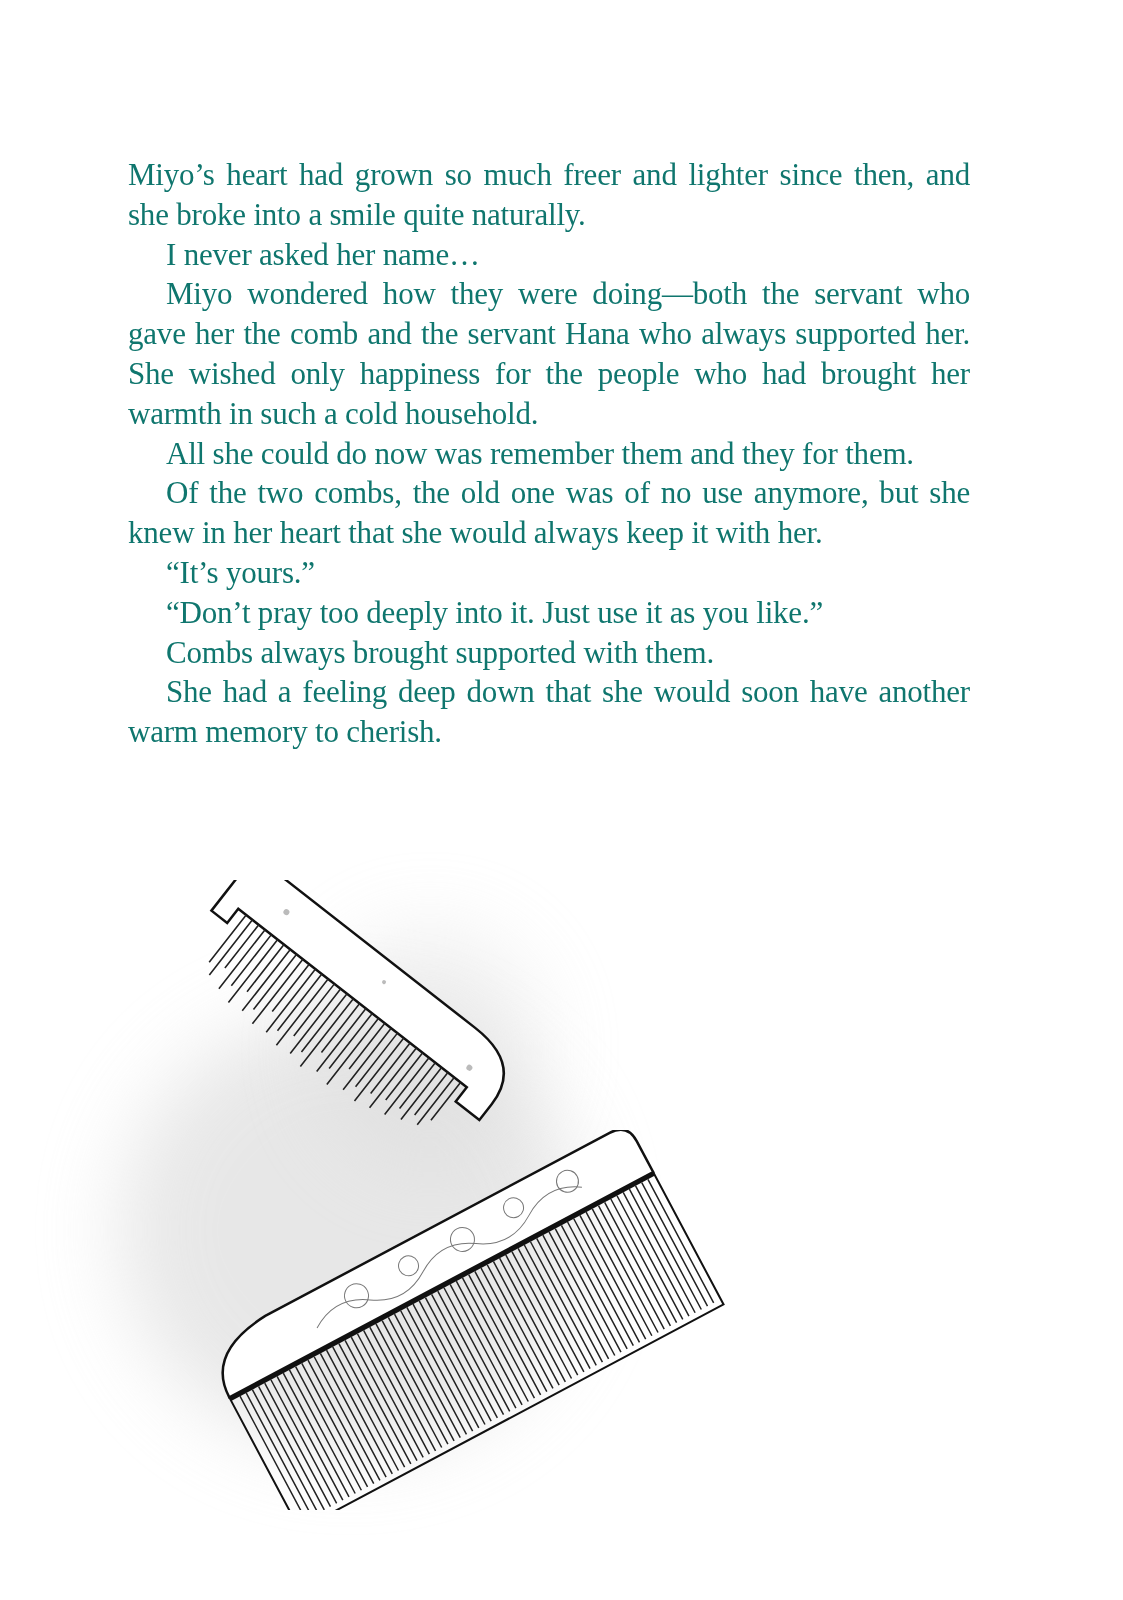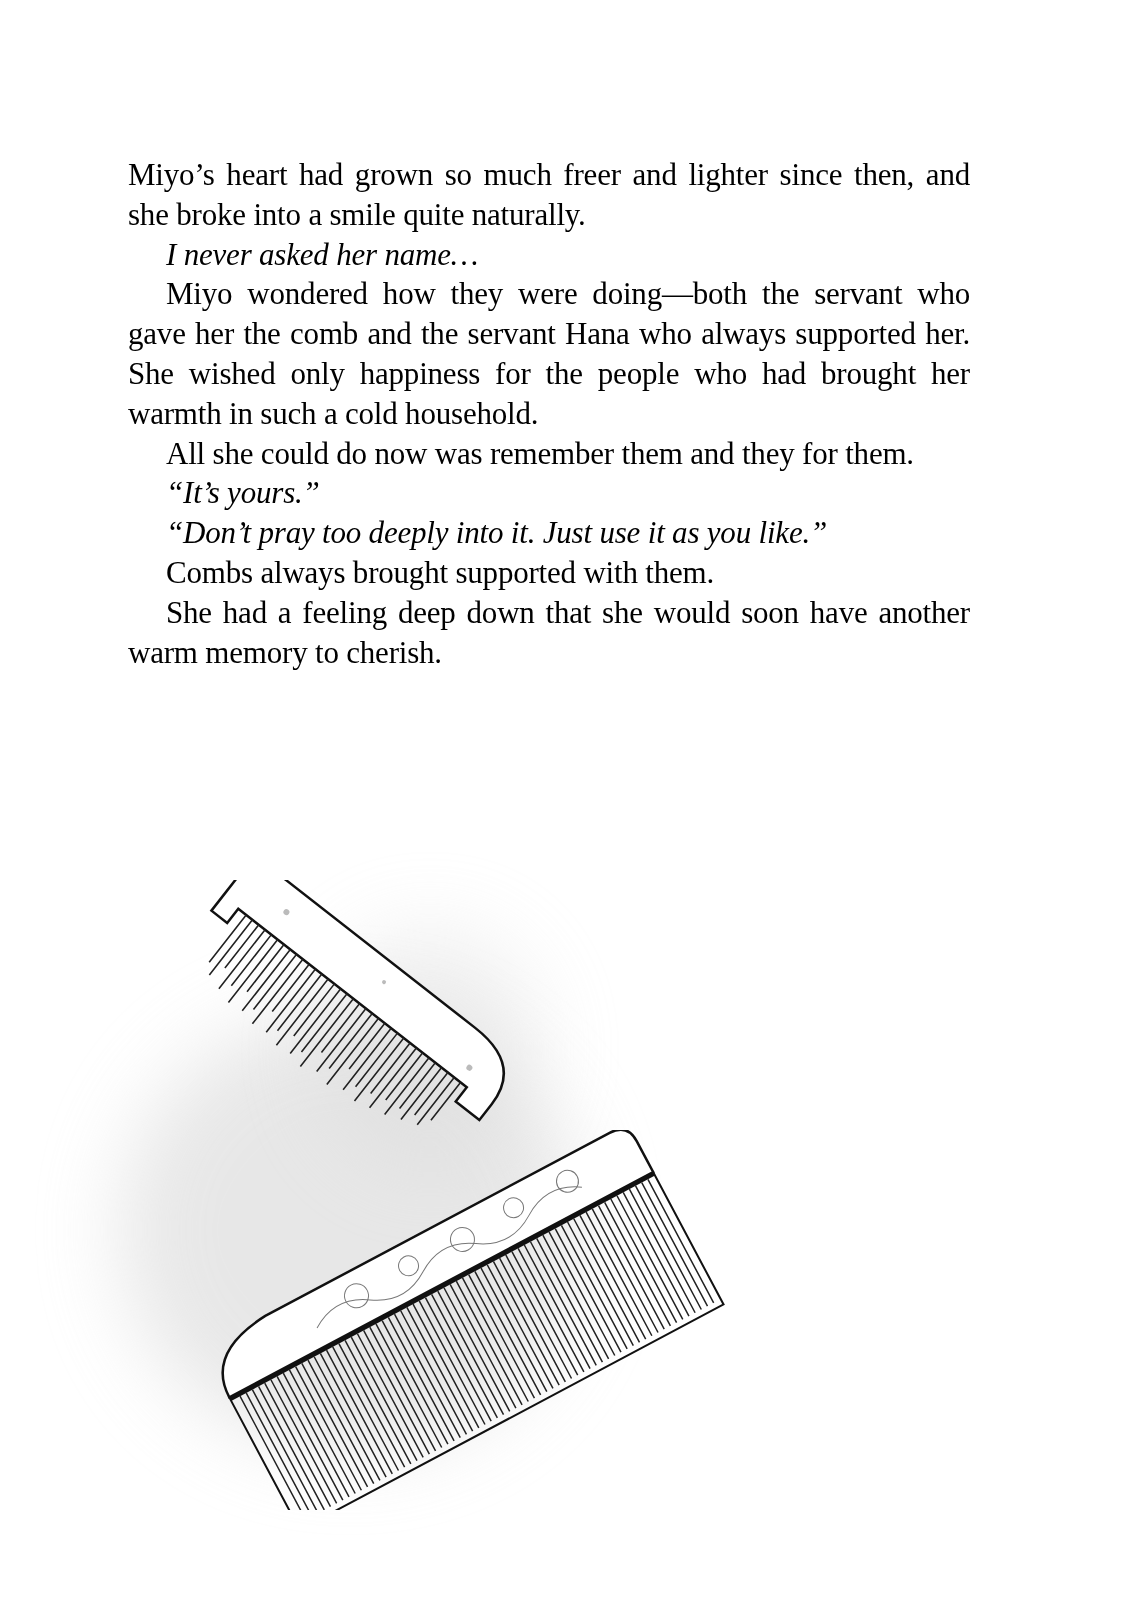--- a/index.html
+++ b/index.html
@@ -1,38 +1,39 @@
 <!DOCTYPE html>
 <html><head>
 <meta charset="utf-8">
 <style>
   html, body { margin:0; padding:0; background:#ffffff; }
   body { width:1123px; height:1600px; position:relative; overflow:hidden; }
   .page { position:absolute; left:0; top:0; width:1123px; height:1600px; background:#fff; }
   .text-block {
     position:absolute; left:128px; top:155px; width:842px;
     font-family:"Liberation Serif","DejaVu Serif",serif;
-    font-size:31px; line-height:39.8px; color:#000000;
+    font-size:31px; line-height:39.8px; color:#0f766e;
     text-align:justify; letter-spacing:-0.2px;
   }
   .text-block p { margin:0; }
   .text-block p.indent { text-indent:38px; }
-  .text-block p.italic { font-style:italic; }
+  .text-block p.italic { }
   .illustration { position:absolute; left:100px; top:870px; width:640px; height:640px; }
   .shadow { position:absolute; border-radius:50%; filter:blur(40px); background:#d8d8d8; opacity:0.6; }
 </style>
 </head>
 <body>
 
 <div class="page">
   <div class="text-block">
     <p>Miyo’s heart had grown so much freer and lighter since then, and she broke into a smile quite naturally.</p>
     <p class="indent italic">I never asked her name…</p>
     <p class="indent">Miyo wondered how they were doing—both the servant who gave her the comb and the servant Hana who always supported her. She wished only happiness for the people who had brought her warmth in such a cold household.</p>
     <p class="indent">All she could do now was remember them and they for them.</p>
+    <p class="indent">Of the two combs, the old one was of no use anymore, but she knew in her heart that she would always keep it with her.</p>
     <p class="indent italic">“It’s yours.”</p>
     <p class="indent italic">“Don’t pray too deeply into it. Just use it as you like.”</p>
     <p class="indent">Combs always brought supported with them.</p>
     <p class="indent">She had a feeling deep down that she would soon have another warm memory to cherish.</p>
   </div>
 
   <div class="illustration">
     <div class="shadow" style="left:20px;top:140px;width:460px;height:440px;"></div>
     <div class="shadow" style="left:220px;top:60px;width:220px;height:240px;opacity:0.4;"></div>
 

